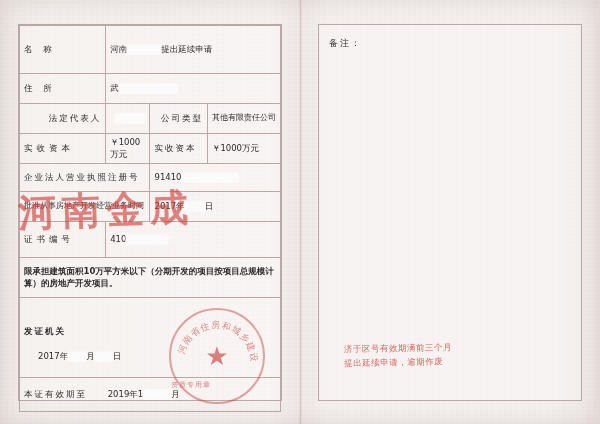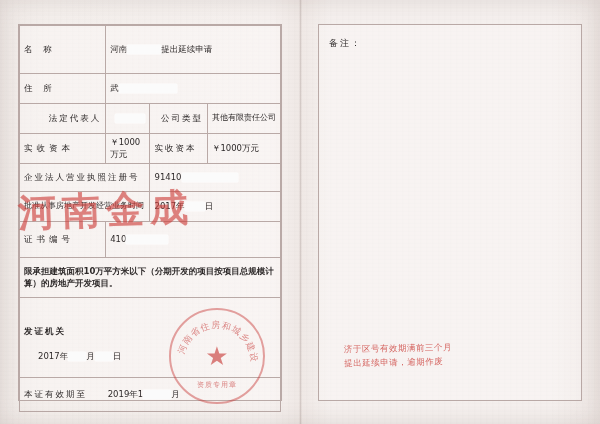--- a/index.html
+++ b/index.html
@@ -102,21 +102,21 @@
   .seal .arc{
     position:absolute;left:0;top:0;width:100%;height:100%;
   }
   .seal .arc text{
     fill:rgba(200,60,58,0.7);
     font-size:9px;
     font-family:"DejaVu Serif","Liberation Serif",serif;
     letter-spacing:1px;
   }
   .seal .bottom-txt{
-    position:absolute;bottom:12px;left:0;right:0;text-align:center;
+    position:absolute;bottom:12px;left:0;right:0;
     font-size:7px;color:rgba(200,60,58,0.7);
     letter-spacing:1px;
   }
   
   .right-panel{
     position:absolute;left:318px;top:24px;width:262px;height:375px;
     border:1px solid #b9a9a6;
     background:rgba(255,253,252,0.3);
   }
   .remark{

